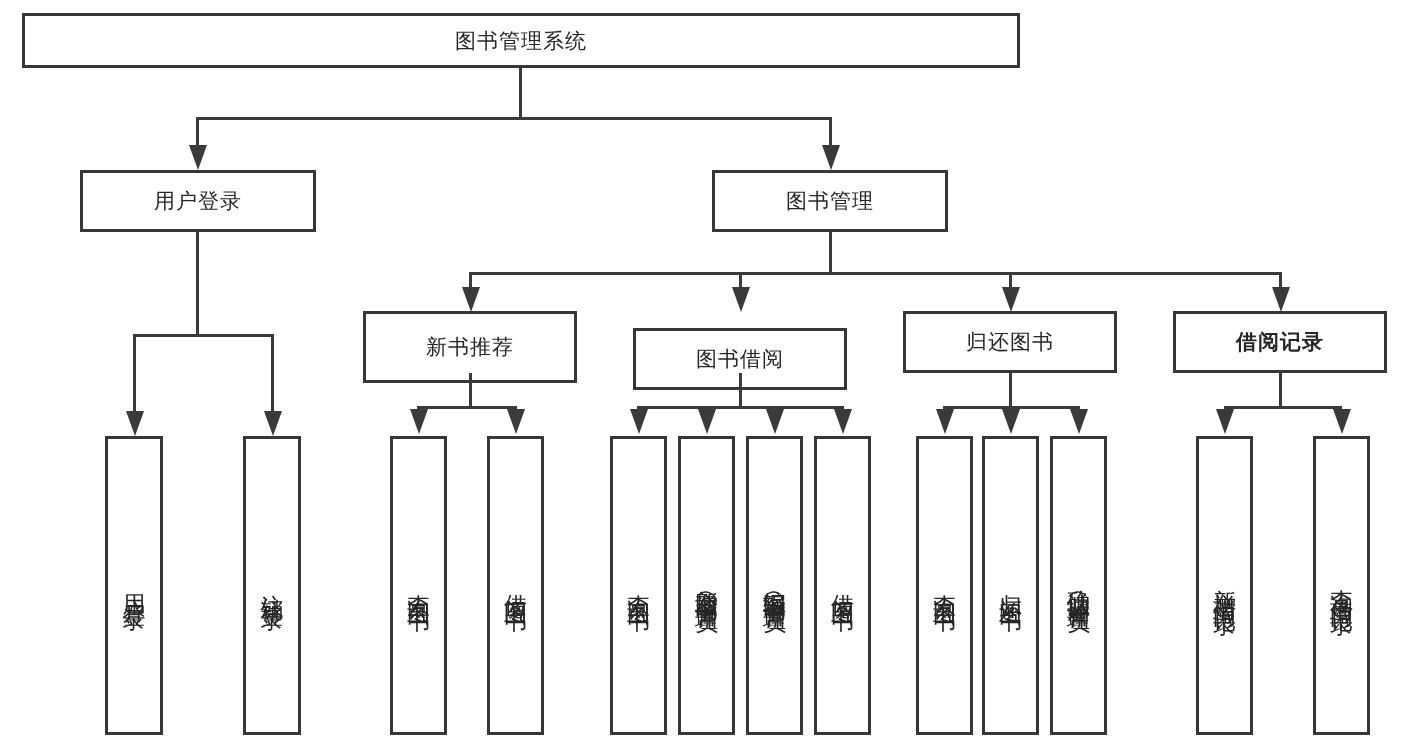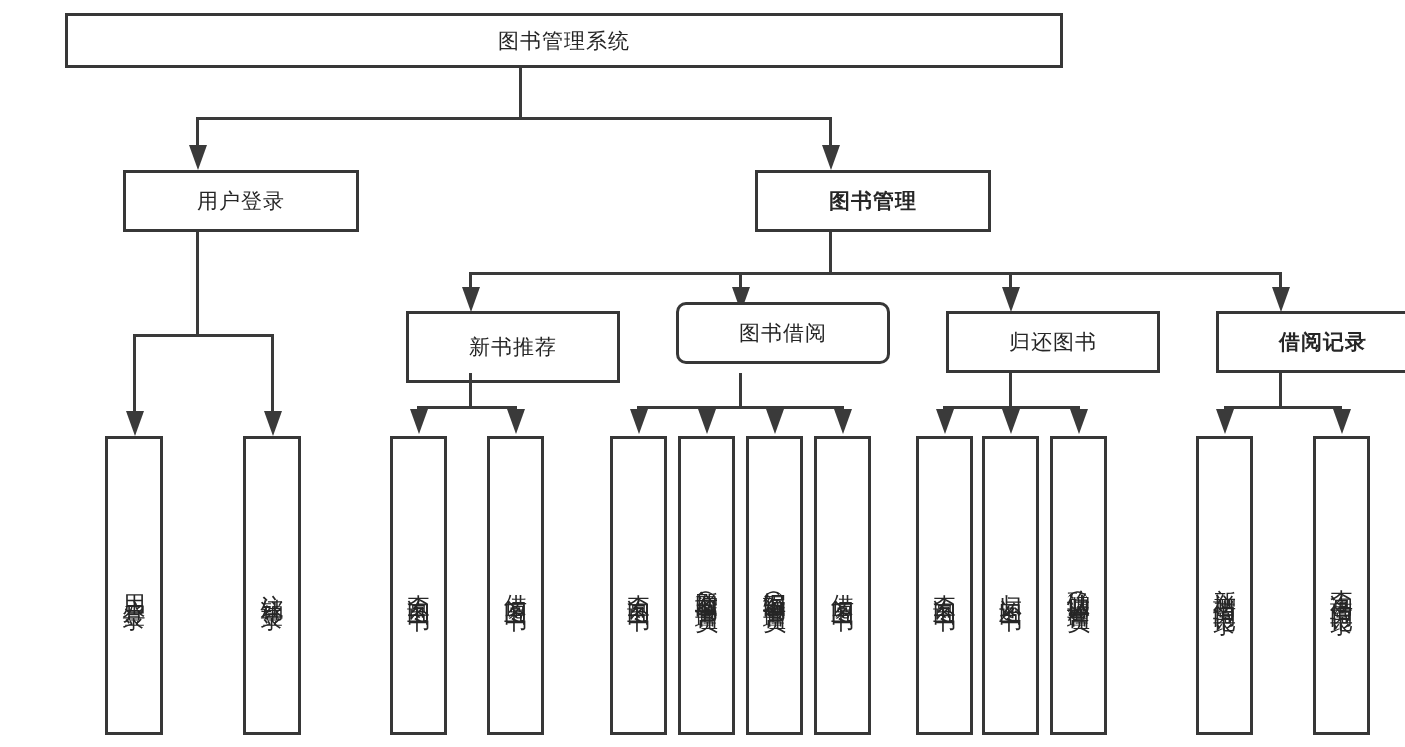--- a/index.html
+++ b/index.html
@@ -12,21 +12,20 @@
     overflow:hidden;
   }
   .box{
     position:absolute;
     border:3px solid #373737;
     background:#ffffff;
     display:flex;align-items:center;justify-content:center;
     color:#262626;
     font-size:21px;
     letter-spacing:1px;
-    margin-left:43px;
   }
   .vbox{
     position:absolute;
     border:3px solid #373737;
     background:#ffffff;
     display:flex;align-items:center;justify-content:center;
     color:#262626;
     font-size:23px;
   }
   .vbox .vtext{
@@ -67,21 +66,21 @@
   <div class="vline" style="left:519px;top:68px;height:51px;"></div>
   <div class="hline" style="left:196px;top:117px;width:636px;"></div>
   <div class="vline" style="left:196px;top:119px;height:27px;"></div>
   <div class="arrow" style="left:189px;top:145px;"></div>
   <div class="vline" style="left:829px;top:119px;height:27px;"></div>
   <div class="arrow" style="left:822px;top:145px;"></div>
 
   <div class="box" style="left:80px;top:170px;width:236px;height:62px;">
     <span>用户登录</span>
   </div>
-  <div class="box" style="left:712px;top:170px;width:236px;height:62px;font-weight:bold;">
+  <div class="box" style="left:712px;top:170px;width:236px;height:62px;">
     <span>图书管理</span>
   </div>
 
   <div class="vline" style="left:196px;top:232px;height:104px;"></div>
   <div class="hline" style="left:133px;top:334px;width:141px;"></div>
   <div class="vline" style="left:133px;top:336px;height:76px;"></div>
   <div class="arrow" style="left:126px;top:411px;"></div>
   <div class="vline" style="left:271px;top:336px;height:76px;"></div>
   <div class="arrow" style="left:264px;top:411px;"></div>
 
@@ -92,21 +91,21 @@
   <div class="vline" style="left:739px;top:274px;height:15px;"></div>
   <div class="arrow" style="left:732px;top:287px;"></div>
   <div class="vline" style="left:1009px;top:274px;height:15px;"></div>
   <div class="arrow" style="left:1002px;top:287px;"></div>
   <div class="vline" style="left:1279px;top:274px;height:15px;"></div>
   <div class="arrow" style="left:1272px;top:287px;"></div>
 
   <div class="box" style="left:363px;top:311px;width:214px;height:72px;">
     <span>新书推荐</span>
   </div>
-  <div class="box" style="left:633px;top:302px;width:214px;height:62px;border-radius:10px;">
+  <div class="box" style="left:633px;top:328px;width:214px;height:62px;">
     <span>图书借阅</span>
   </div>
   <div class="box" style="left:903px;top:311px;width:214px;height:62px;">
     <span>归还图书</span>
   </div>
   <div class="box" style="left:1173px;top:311px;width:214px;height:62px;font-weight:bold;">
     <span>借阅记录</span>
   </div>
 
   <div class="vline" style="left:469px;top:373px;height:35px;"></div>

